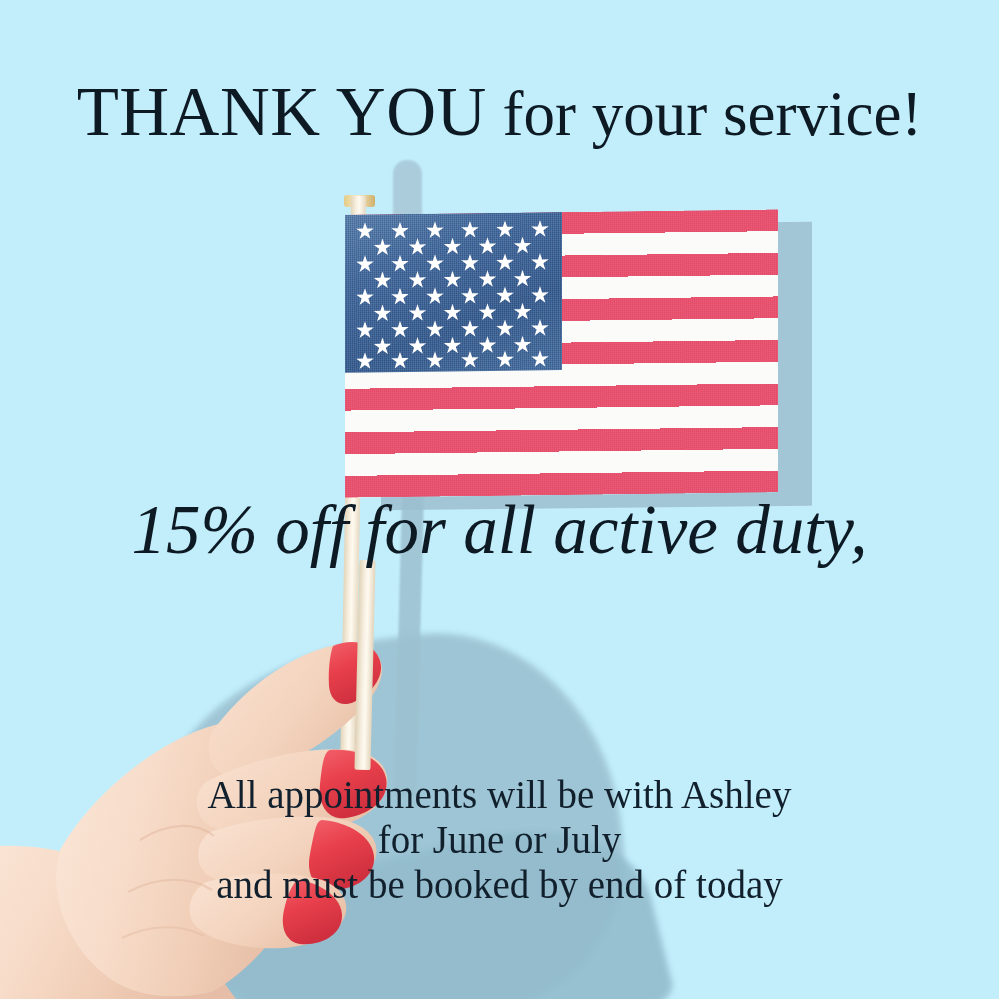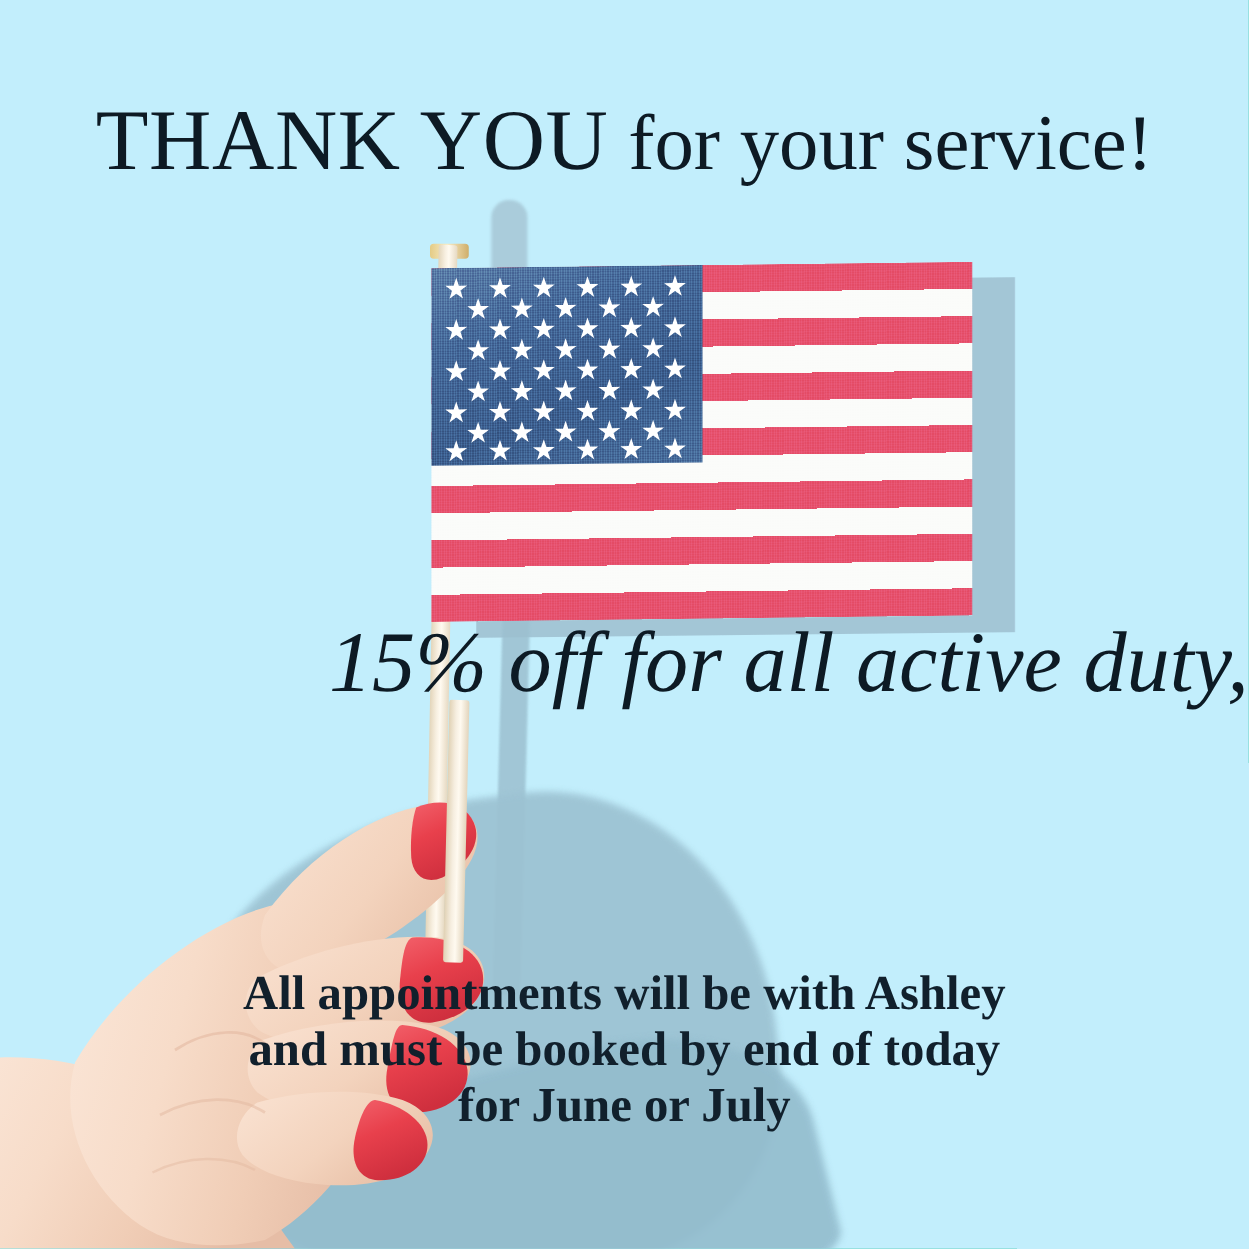--- a/index.html
+++ b/index.html
@@ -7,21 +7,21 @@
     margin: 0;
     padding: 0;
     background: #ffffff;
   }
 
   #poster {
     position: relative;
     width: 999px;
     height: 999px;
     overflow: hidden;
-    background: #14b8a6;
+    background: #f0abfc;
     font-family: "Liberation Serif", "DejaVu Serif", serif;
   }
 
   
   .bg {
     position: absolute;
     inset: 0;
     background: #c2eefc;
   }
 
@@ -47,21 +47,21 @@
     letter-spacing: 0px;
     font-weight: 400;
   }
 
   
   .offer {
     position: absolute;
     left: 0;
     top: 495px;
     width: 999px;
-    text-align: right;
+    text-align: center;
     color: #0d1a24;
     font-style: italic;
     font-size: 69px;
     line-height: 1.03;
     z-index: 40;
     white-space: nowrap;
   }
   .offer .ln {
     display: block;
   }
@@ -72,21 +72,21 @@
     left: 0;
     top: 772px;
     width: 999px;
     text-align: center;
     color: #11202c;
     font-size: 39px;
     line-height: 1.16;
     z-index: 40;
     white-space: nowrap;
   }
-  .fineprint .ln { display: block; font-weight: bold; }
+  .fineprint .ln { display: block; }
 
   
   .photo {
     position: absolute;
     inset: 0;
     z-index: 10;
   }
 
   
   .flag-shadow {
@@ -405,17 +405,17 @@
   <div class="headline">
     <span class="hl-caps">THANK YOU</span><span class="hl-rest"> for your service!</span>
   </div>
 
   <div class="offer">
     <span class="ln">15% off for all active duty,</span>
   </div>
 
   <div class="fineprint">
     <span class="ln">All appointments will be with Ashley</span>
+    <span class="ln">for June or July</span>
     <span class="ln">and must be booked by end of today</span>
-    <span class="ln">for June or July</span>
   </div>
 
 </div>
 
 </body></html>

